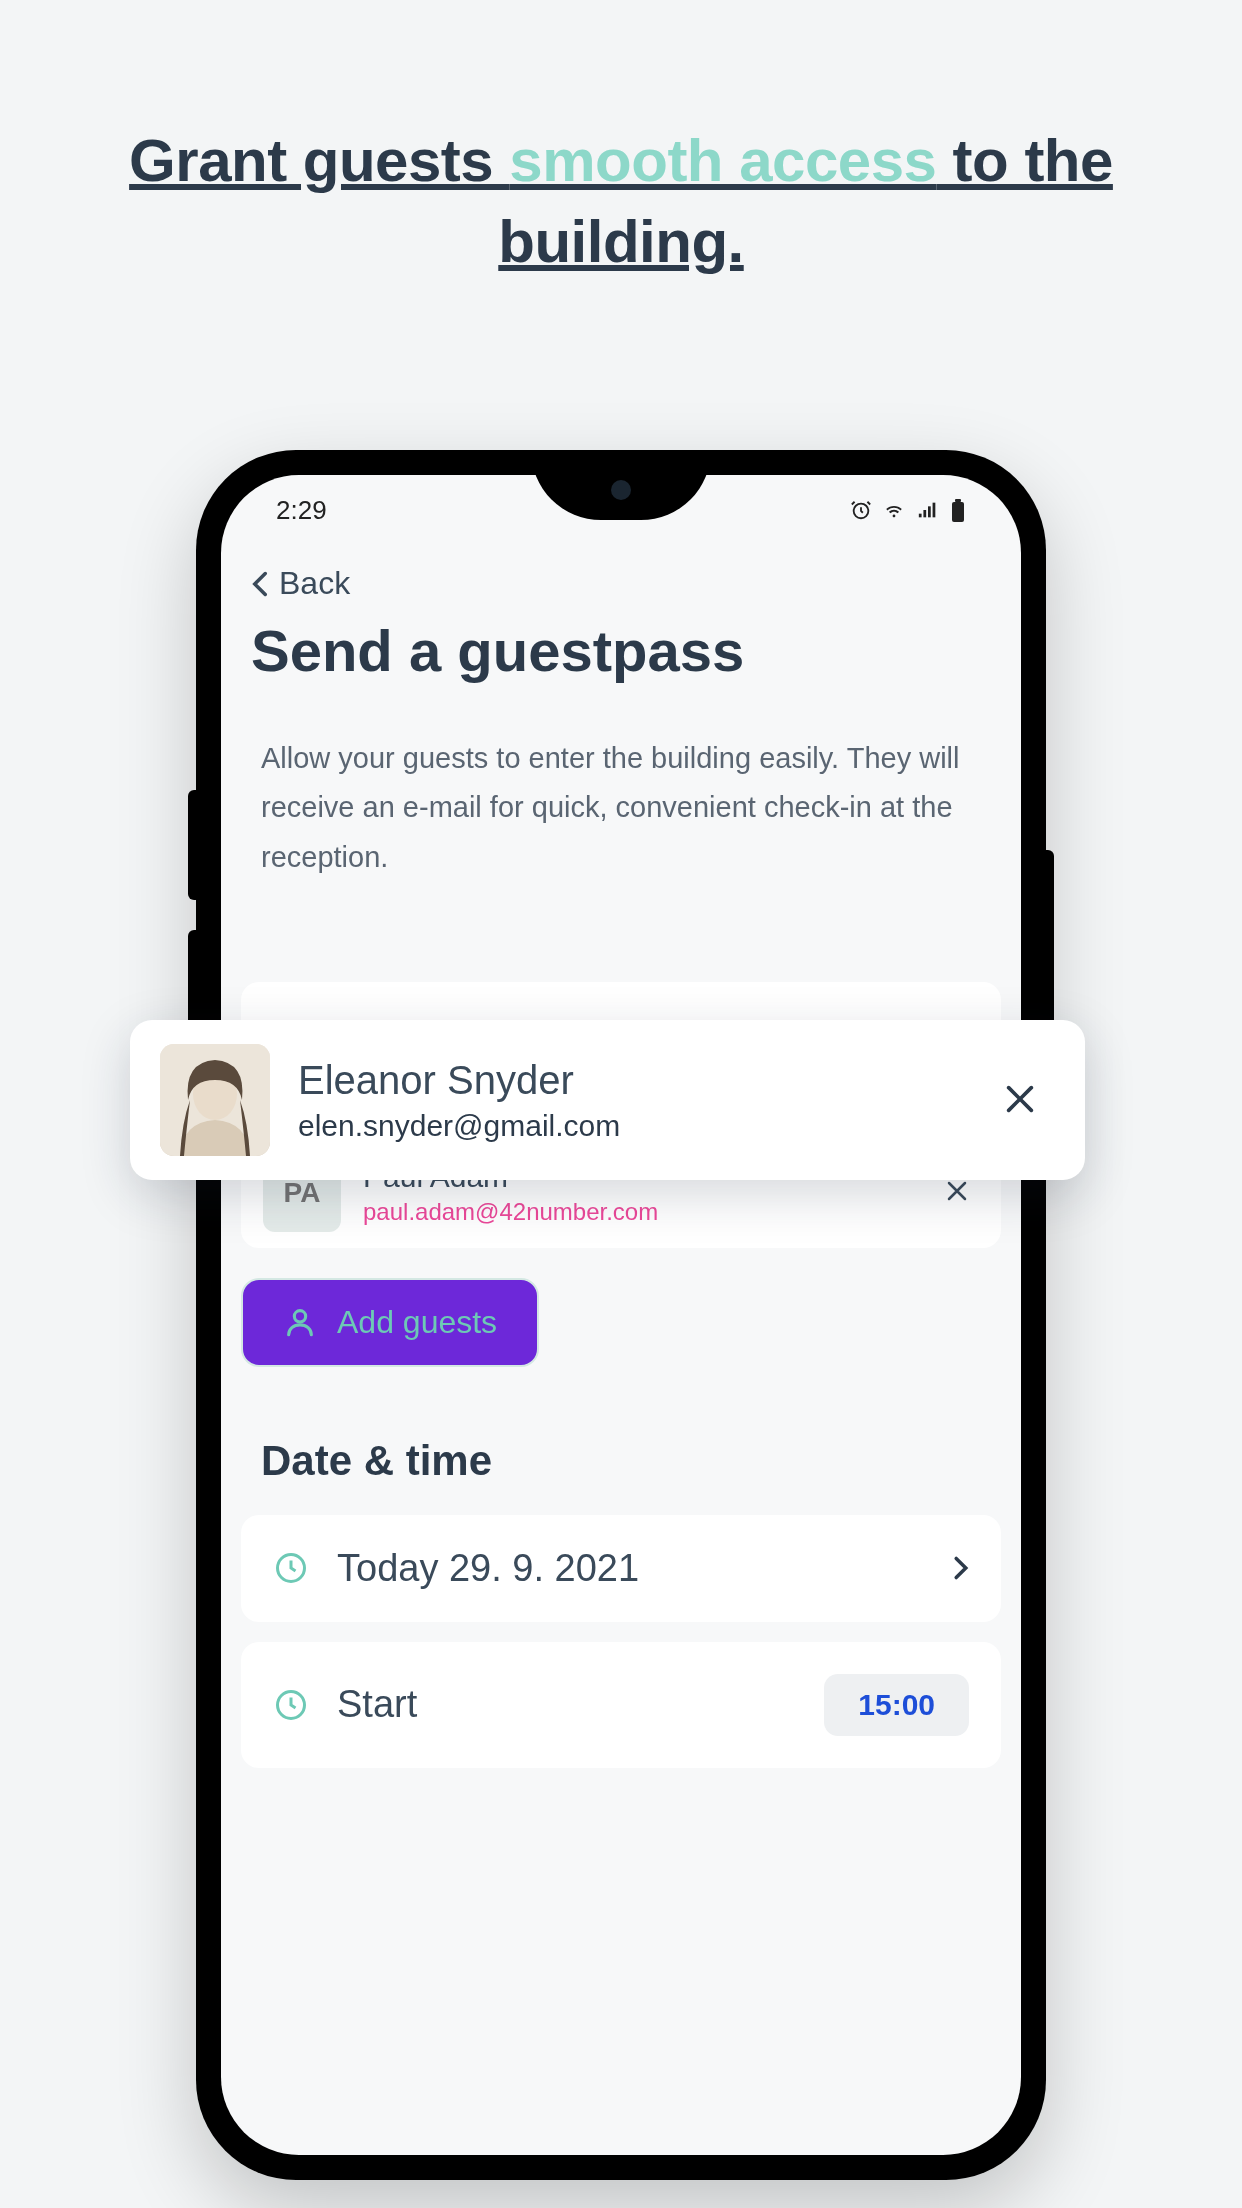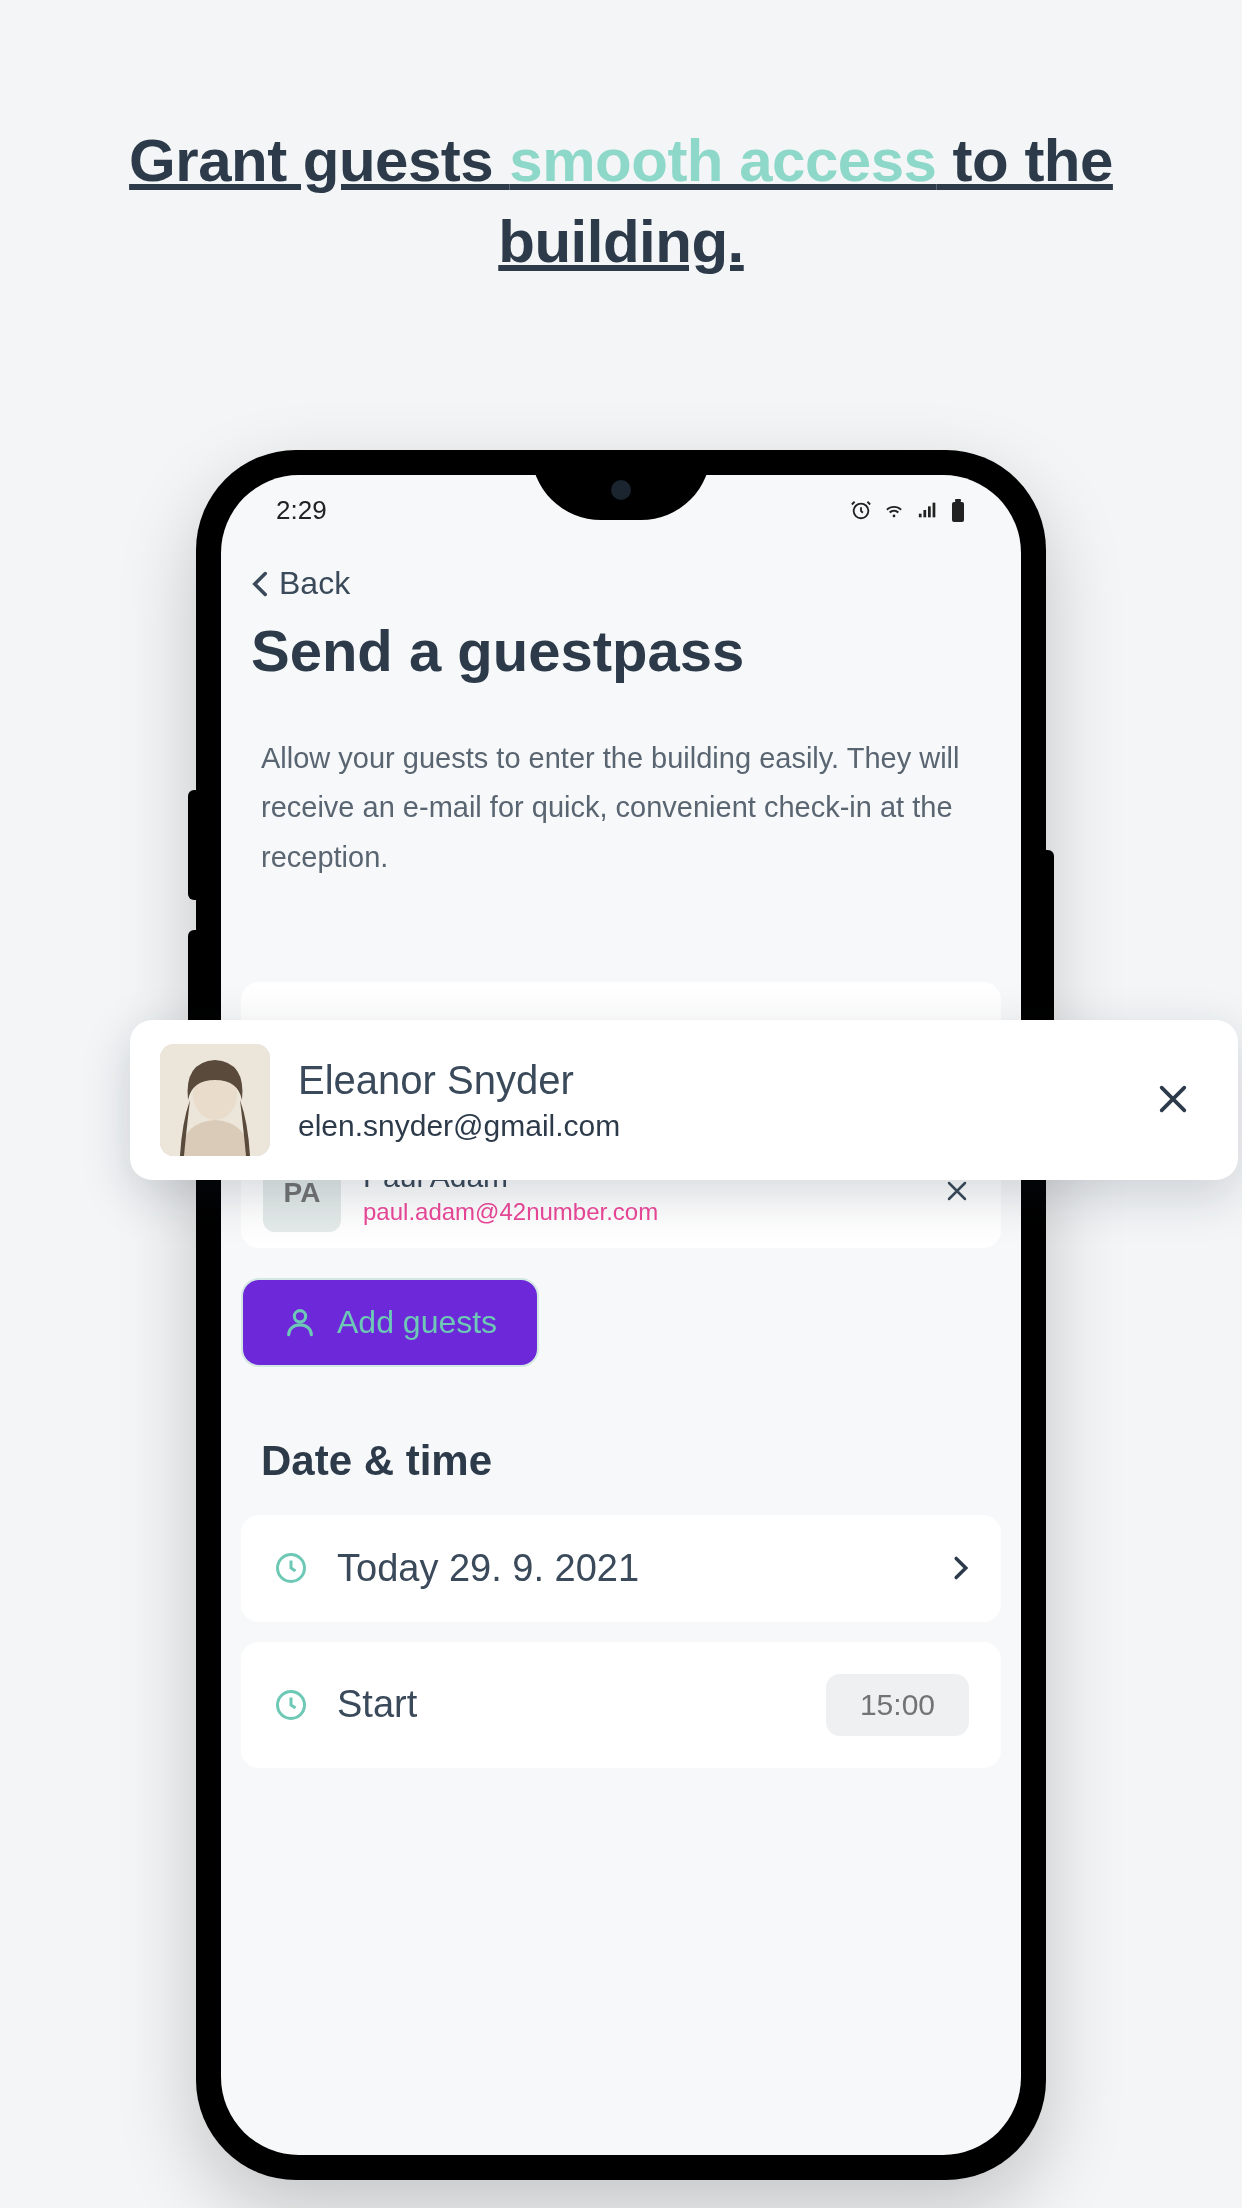--- a/index.html
+++ b/index.html
@@ -118,25 +118,25 @@
   }
   .row-card{
     background:#fff;border-radius:18px;padding:32px 32px;margin:0 20px 20px;
     display:flex;align-items:center;gap:28px;
   }
   .clock-icon{width:36px;height:36px;flex-shrink:0;}
   .row-label{font-size:38px;color:#3a4a5a;flex:1;}
   .chevron{font-size:28px;color:#2c3a4a;}
   .time-chip{
     background:#eef0f2;border-radius:14px;padding:14px 34px;
-    font-size:30px;font-weight:400;color:#737373;
+    font-size:30px;font-weight:700;color:#1d4ed8;
   }
   .float-card{
     position:absolute;
-    left:130px; width:1108px; top:1020px;
+    left:130px; width:955px; top:1020px;
     background:#fff;border-radius:22px;
     box-shadow:0 15px 50px rgba(30,40,60,0.18);
     padding:24px 30px;display:flex;align-items:center;gap:28px;
     z-index:20;
   }
   .float-avatar{
     width:110px;height:112px;border-radius:14px;
     background:linear-gradient(180deg,#ece5da 0%,#d6c8b5 100%);
     overflow:hidden;flex-shrink:0;position:relative;
   }

